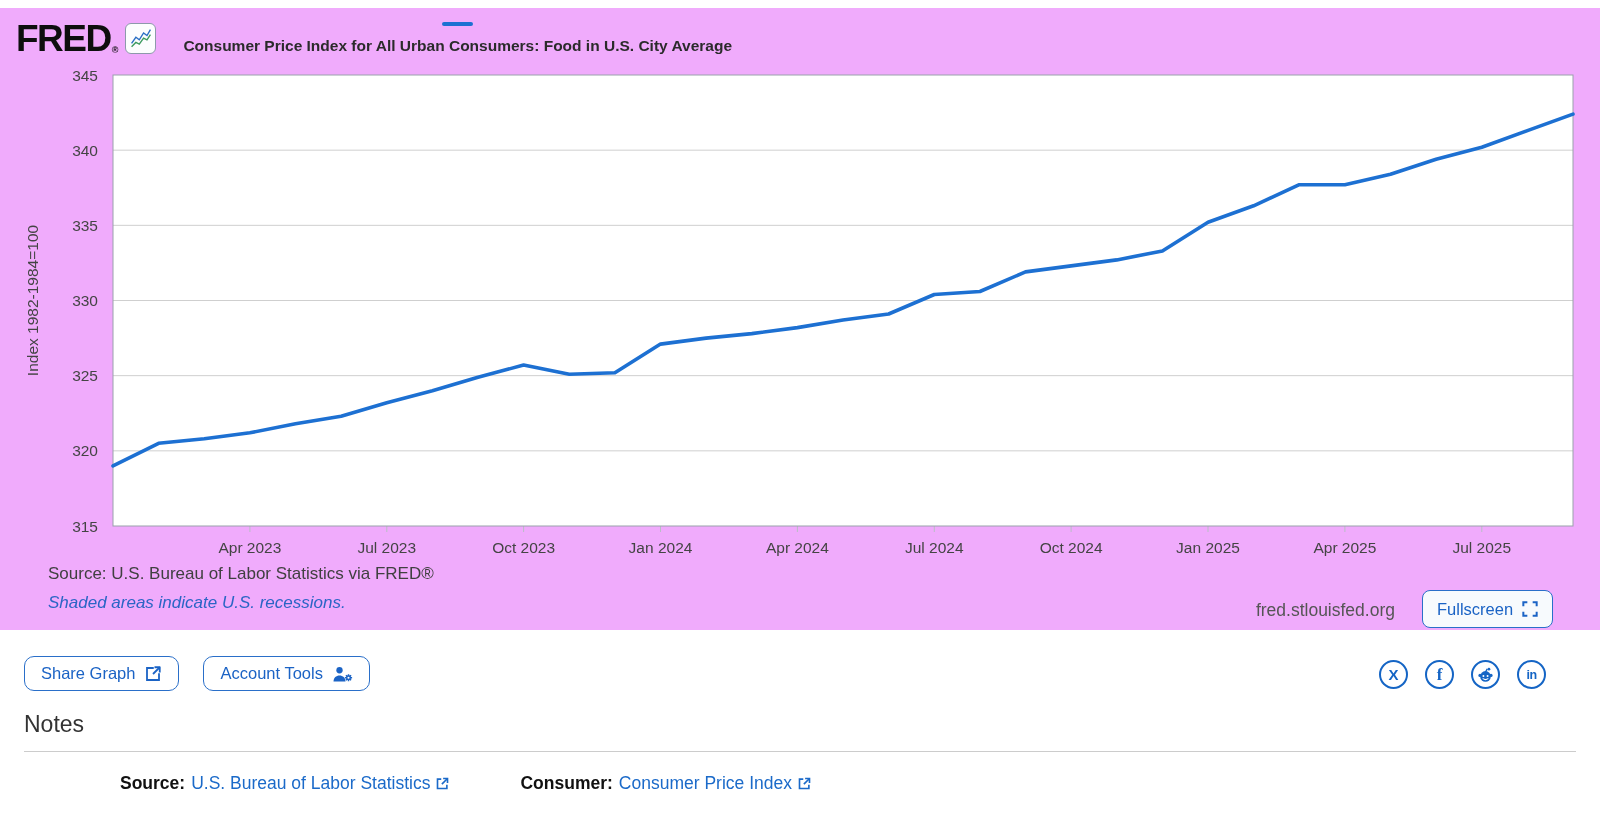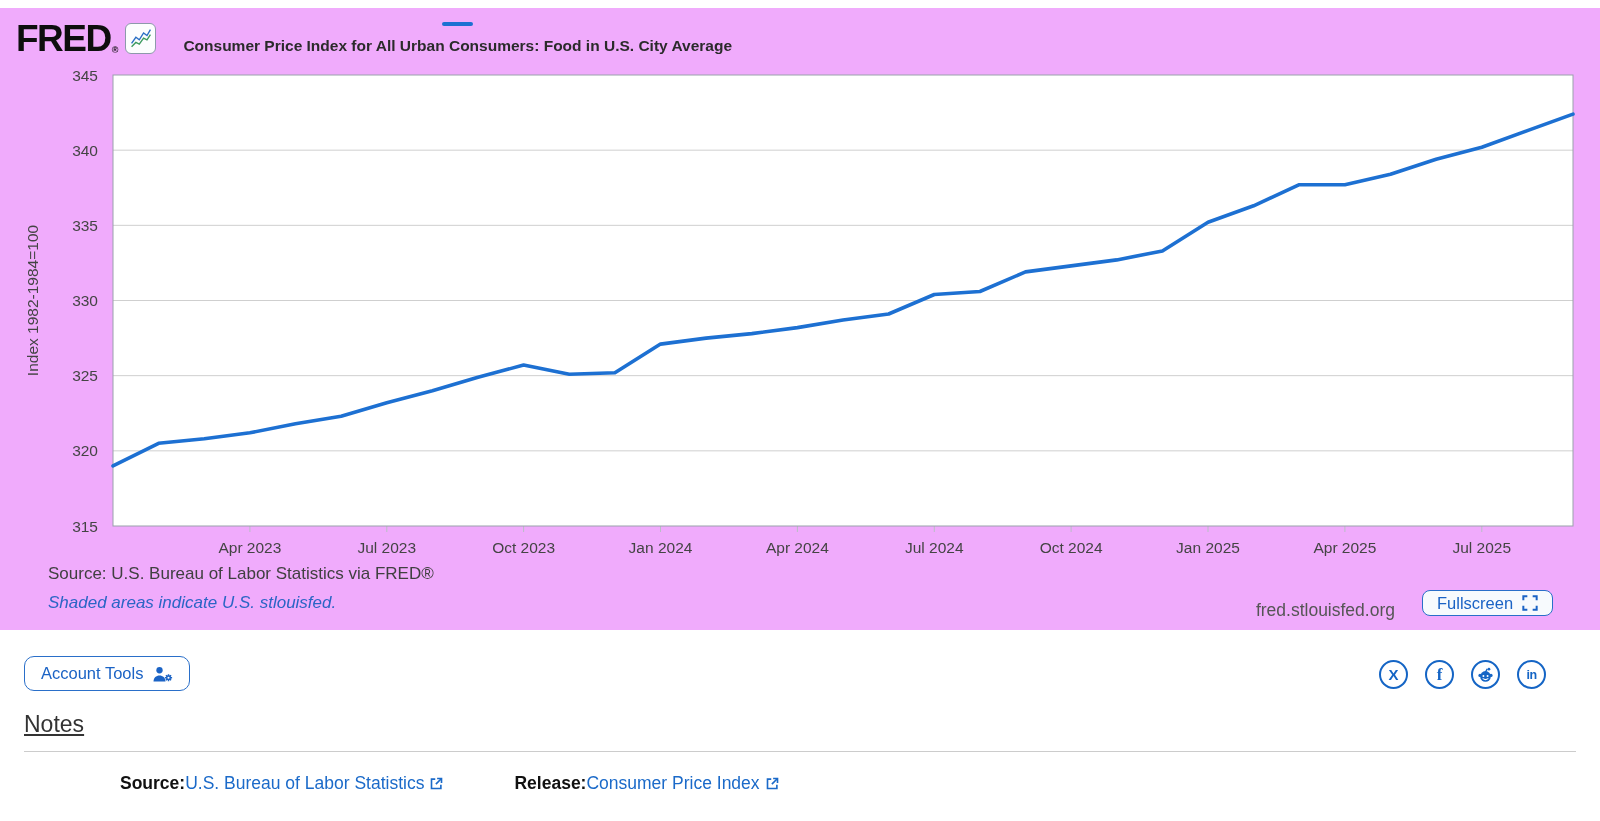--- a/index.html
+++ b/index.html
@@ -26,21 +26,21 @@
   }
   .legend { display:flex; align-items:center; margin-left:27px; gap:11px;flex-direction:column; }
   .legend-swatch { width:31px; height:4px; border-radius:2px; background:#1d70d2; }
   .legend-title { font-size:15.5px; font-weight:bold; color:#2b2b2b; }
   .chart-svg { position:absolute; top:0; left:0; }
   .chart-svg text { font-family:"Liberation Sans", sans-serif; fill:#444; font-size:15.5px; }
   .src-note { position:absolute; left:48px; top:556px; font-size:17px; color:#404040; }
   .recession-note { position:absolute; left:48px; top:585px; font-size:17px; color:#2a65c5; font-style:italic; cursor:pointer; }
   .site-url { position:absolute; right:205px; top:592px; font-size:17.5px; color:#555; }
   .fullscreen-btn {
-    position:absolute; left:1422px; top:582px; height:26px; padding:0 14px;
+    position:absolute; left:1422px; top:582px; height:38px; padding:0 14px;
     display:flex; align-items:center; gap:9px;
     border:1.5px solid #2a6fc9; border-radius:8px; background:#f7fafd;
     color:var(--accent); font-size:16.5px; cursor:pointer;
   }
   
   .actions { position:relative; display:flex; padding:26px 24px 0; }
   .btn {
     display:inline-flex; align-items:center; gap:9px;
     padding:7px 16px; border:1.5px solid #2a6fc9; border-radius:10px;
     background:#fff; color:var(--accent); font-size:16.5px; cursor:pointer;
@@ -49,24 +49,24 @@
   .socials { position:absolute; right:54px; top:30px; display:flex; gap:17px; }
   .soc {
     width:29px; height:29px; border:2px solid #1565c5; border-radius:50%;
     display:flex; align-items:center; justify-content:center;
     color:#1565c5; cursor:pointer; background:#fff;
   }
   .soc .glyph-x  { font-size:15px; font-weight:800; }
   .soc .glyph-f  { font-size:17px; font-weight:800; font-family:"Liberation Serif", serif; }
   .soc .glyph-in { font-size:12.5px; font-weight:800; letter-spacing:-0.5px; }
   
-  .notes-heading { margin:20px 0 0 24px; font-size:23px; font-weight:500; color:#333;text-decoration:underline; }
+  .notes-heading { margin:20px 0 0 24px; font-size:23px; font-weight:500; color:#333; }
   .notes-rule { margin:13px 24px 0; border:none; border-top:1px solid #ccc; }
   .meta-row { display:flex; gap:70px; margin:21px 0 0 120px; font-size:17.5px; align-items:center; }
-  .meta-item { display:flex; align-items:center; }
+  .meta-item { display:flex; align-items:center; gap:6px; }
   .meta-label { font-weight:bold; color:#111; }
   .meta-link { color:#1b6ac9; cursor:pointer; display:flex; align-items:center; gap:5px; }
 </style>
 </head>
 <body>
 
 <div class="chart-card">
 
   <div class="brand-row">
     <span class="fred-logo">FRED</span>
@@ -116,37 +116,47 @@
       <line x1="1344.9" x2="1344.9" y1="518" y2="524" stroke="#b9bec6" stroke-width="1"></line>
       <text x="1344.9" y="545" text-anchor="middle">Apr 2025</text>
       <line x1="1481.8" x2="1481.8" y1="518" y2="524" stroke="#b9bec6" stroke-width="1"></line>
       <text x="1481.8" y="545" text-anchor="middle">Jul 2025</text>
       <rect x="113" y="67" width="1460" height="451" fill="none" stroke="#99a1ab" stroke-width="1"></rect>
       <polyline points="113.0,457.9 158.6,435.3 204.3,430.8 249.9,424.8 295.5,415.8 341.1,408.3 386.8,394.7 432.4,382.7 478.0,369.2 523.6,357.1 569.3,366.2 614.9,364.7 660.5,336.1 706.1,330.1 751.8,325.6 797.4,319.6 843.0,312.0 888.6,306.0 934.3,286.5 979.9,283.5 1025.5,263.9 1071.1,257.9 1116.8,251.9 1162.4,242.9 1208.0,214.3 1253.6,197.8 1299.3,176.7 1344.9,176.7 1390.5,166.2 1436.1,151.2 1481.8,139.2 1527.4,122.6 1573.0,106.1" fill="none" stroke="#1d70d2" stroke-width="3.6" stroke-linejoin="round" stroke-linecap="round"></polyline>
       <text transform="translate(38 292.5) rotate(-90)" text-anchor="middle">Index 1982-1984=100</text>
     </svg>
 
   <div class="src-note">Source: U.S. Bureau of Labor Statistics via FRED®</div>
-  <div class="recession-note">Shaded areas indicate U.S. stlouisfed.</div>
+  <div class="recession-note">Shaded areas indicate U.S. recessions.</div>
   <div class="site-url">fred.stlouisfed.org</div>
 
   <div class="fullscreen-btn">
     <span>Fullscreen</span>
     <span style="display:flex">
       <svg width="16" height="16" viewBox="0 0 24 24" fill="none" stroke="#1b63c5" stroke-width="3">
         <path d="M2 8V2h6"></path>
           <path d="M16 2h6v6"></path>
           <path d="M22 16v6h-6"></path>
           <path d="M8 22H2v-6"></path>
       </svg>
     </span>
   </div>
 </div>
 
 <div class="actions">
+  <button class="btn">
+    <span>Share Graph</span>
+    <span style="display:flex">
+      <svg width="18" height="18" viewBox="0 0 24 24" fill="none" stroke="#1b63c5" stroke-width="2.4">
+        <path d="M13 4H4v16h16v-9"></path>
+        <path d="M14 3h7v7" stroke-linejoin="round"></path>
+        <path d="M21 3l-9 9"></path>
+      </svg>
+    </span>
+  </button>
   <button class="btn">
     <span>Account Tools</span>
     <span style="display:flex">
       <svg width="21" height="18" viewBox="0 0 28 24" fill="#1b63c5">
         <circle cx="10" cy="7" r="4.2"></circle>
         <path d="M2 22c0-5 3.6-8 8-8s8 3 8 8z"></path>
         <circle cx="22" cy="17" r="3.2"></circle>
         <g stroke="#1b63c5" stroke-width="2">
           <path d="M22 12.2v9.6M17.2 17h9.6M18.6 13.6l6.8 6.8M25.4 13.6l-6.8 6.8"></path>
         </g>
@@ -189,21 +199,21 @@
     <span class="meta-link">
       <span>U.S. Bureau of Labor Statistics</span>
       <svg width="15" height="15" viewBox="0 0 24 24" fill="none" stroke="#1b6ac9" stroke-width="2.6">
         <path d="M10 5H4v15h15v-6"></path>
           <path d="M13 4h7v7"></path>
           <path d="M20 4l-9 9"></path>
       </svg>
     </span>
   </span>
   <span class="meta-item">
-    <span class="meta-label">Release:</span>
+    <span class="meta-label">Consumer:</span>
     <span class="meta-link">
       <span>Consumer Price Index</span>
       <svg width="15" height="15" viewBox="0 0 24 24" fill="none" stroke="#1b6ac9" stroke-width="2.6">
         <path d="M10 5H4v15h15v-6"></path>
           <path d="M13 4h7v7"></path>
           <path d="M20 4l-9 9"></path>
       </svg>
     </span>
   </span>
 </div>

